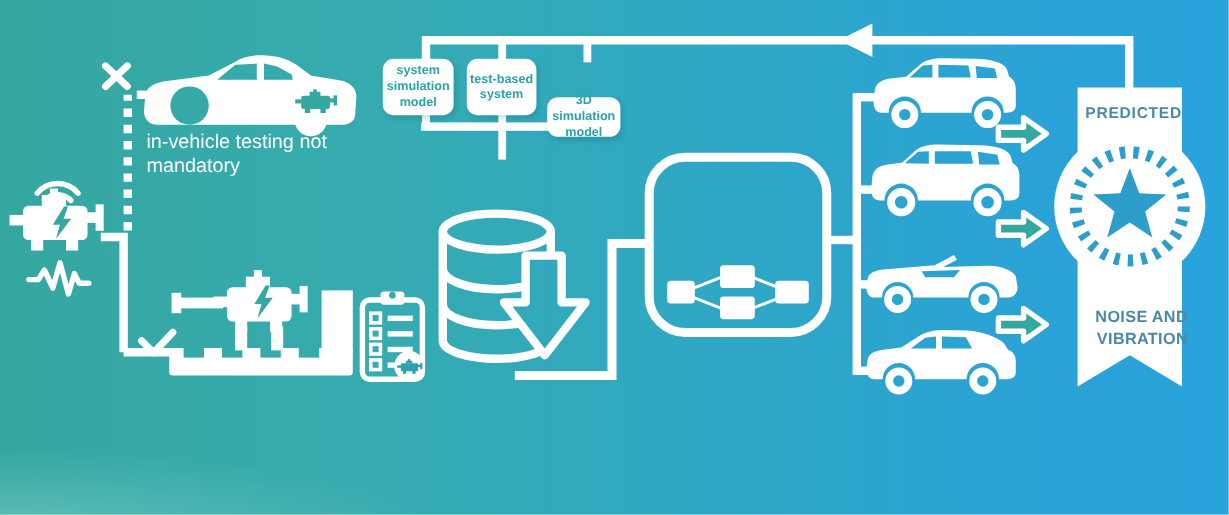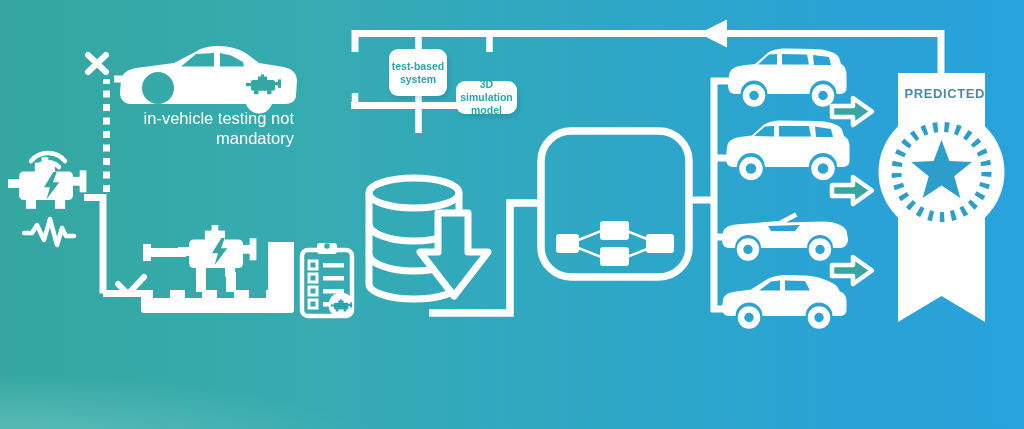--- a/index.html
+++ b/index.html
@@ -10,21 +10,21 @@
       radial-gradient(55% 24% at -2% 104%, rgba(175,233,228,0.38), rgba(175,233,228,0) 70%),
       linear-gradient(to right,#35a7a0 0%,#36abb0 30%,#2ea7c6 60%,#2aa2d7 85%,#29a3dc 100%);
   }
   #art{position:absolute;left:0;top:0;}
   .ovl{position:absolute;box-sizing:border-box;}
   .model-box{
     background:#ffffff;border-radius:9px;display:flex;align-items:center;justify-content:center;
     text-align:center;font-weight:bold;font-size:10.5px;line-height:13px;color:#2ba3ac;
     box-shadow:2px 3px 4px rgba(15,80,95,0.18);padding:2px;
   }
-  .white-label{color:#ffffff;text-align:right;}
+  .white-label{color:#ffffff;text-align:left;}
   .badge-label{color:#4d89a4;text-align:right;font-weight:600;}
 </style>
 </head>
 <body>
 
 <div id="canvas">
 
 <svg id="art" width="1024" height="429" viewBox="0 0 1024 429">
   <defs>
     <linearGradient id="bgGrad" gradientUnits="userSpaceOnUse" x1="0" y1="0" x2="1024" y2="0">
@@ -204,20 +204,22 @@
   <g>
     <polygon fill="#ffffff" points="898,73 985,73 985,322 941.5,296 898,322"></polygon>
     <circle cx="941.5" cy="172" r="63" fill="#ffffff"></circle>
     <circle cx="941.5" cy="172" r="45" fill="none" stroke="#2d9dc9" stroke-width="10" stroke-dasharray="4.5 6.8"></circle>
     <polygon fill="#2d9dc9" points="941.5,140 949.4,161.1 971.9,162.1 954.3,176.2 960.3,197.9 941.5,185.5 922.7,197.9 928.7,176.2 911.1,162.1 933.6,161.1"></polygon>
   </g>
 </svg>
 
 <div class="ovl white-label" style="left:122px;top:108px;width:172px;font-size:16.5px;line-height:20px;">in-vehicle testing not mandatory</div>
 
+<div class="ovl model-box" style="left:319px;top:49px;width:59px;height:47px;">system simulation model</div>
 <div class="ovl model-box" style="left:389px;top:49px;width:58px;height:47px;">test-based system</div>
 <div class="ovl model-box" style="left:456px;top:49px;width:61px;height:33px;margin-top:32px;">3D simulation model</div>
 
 
 
 <div class="ovl badge-label" style="left:898px;top:86px;width:87px;font-size:13px;letter-spacing:0.6px;">PREDICTED</div>
+<div class="ovl badge-label" style="left:893px;top:254px;width:97px;font-size:13.5px;line-height:19px;letter-spacing:0.3px;">NOISE AND VIBRATION</div>
 
 </div>
 
 </body></html>

